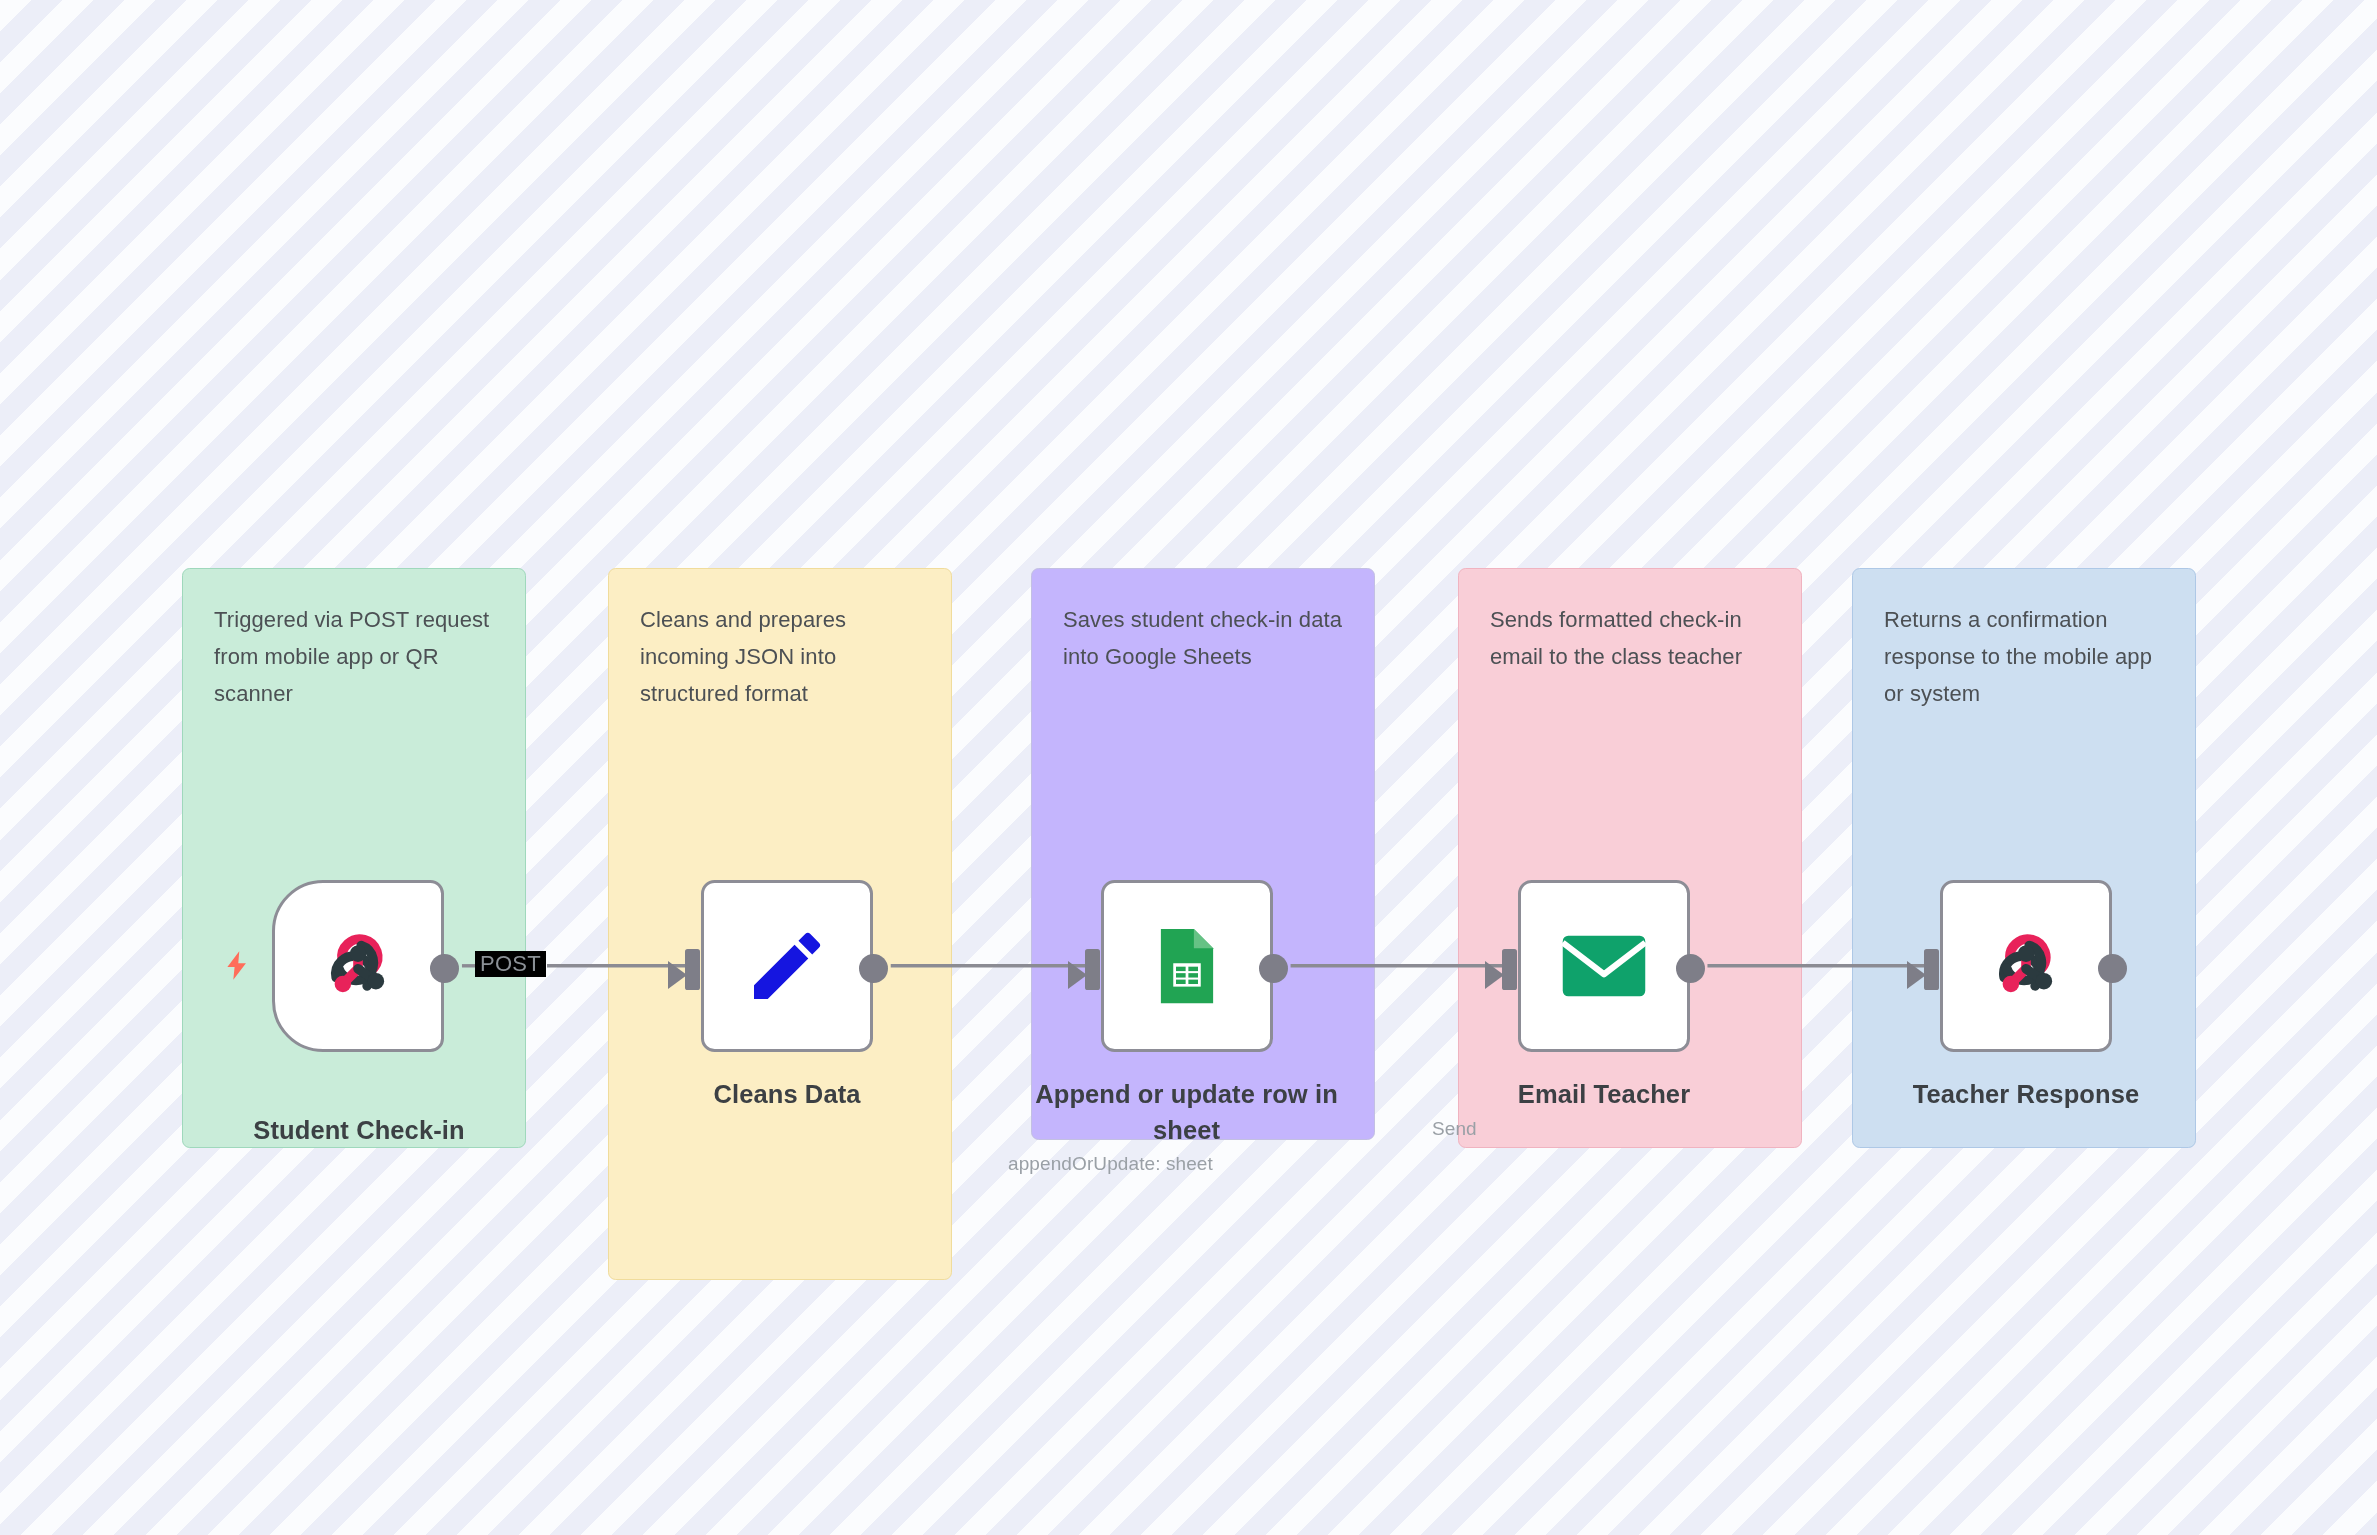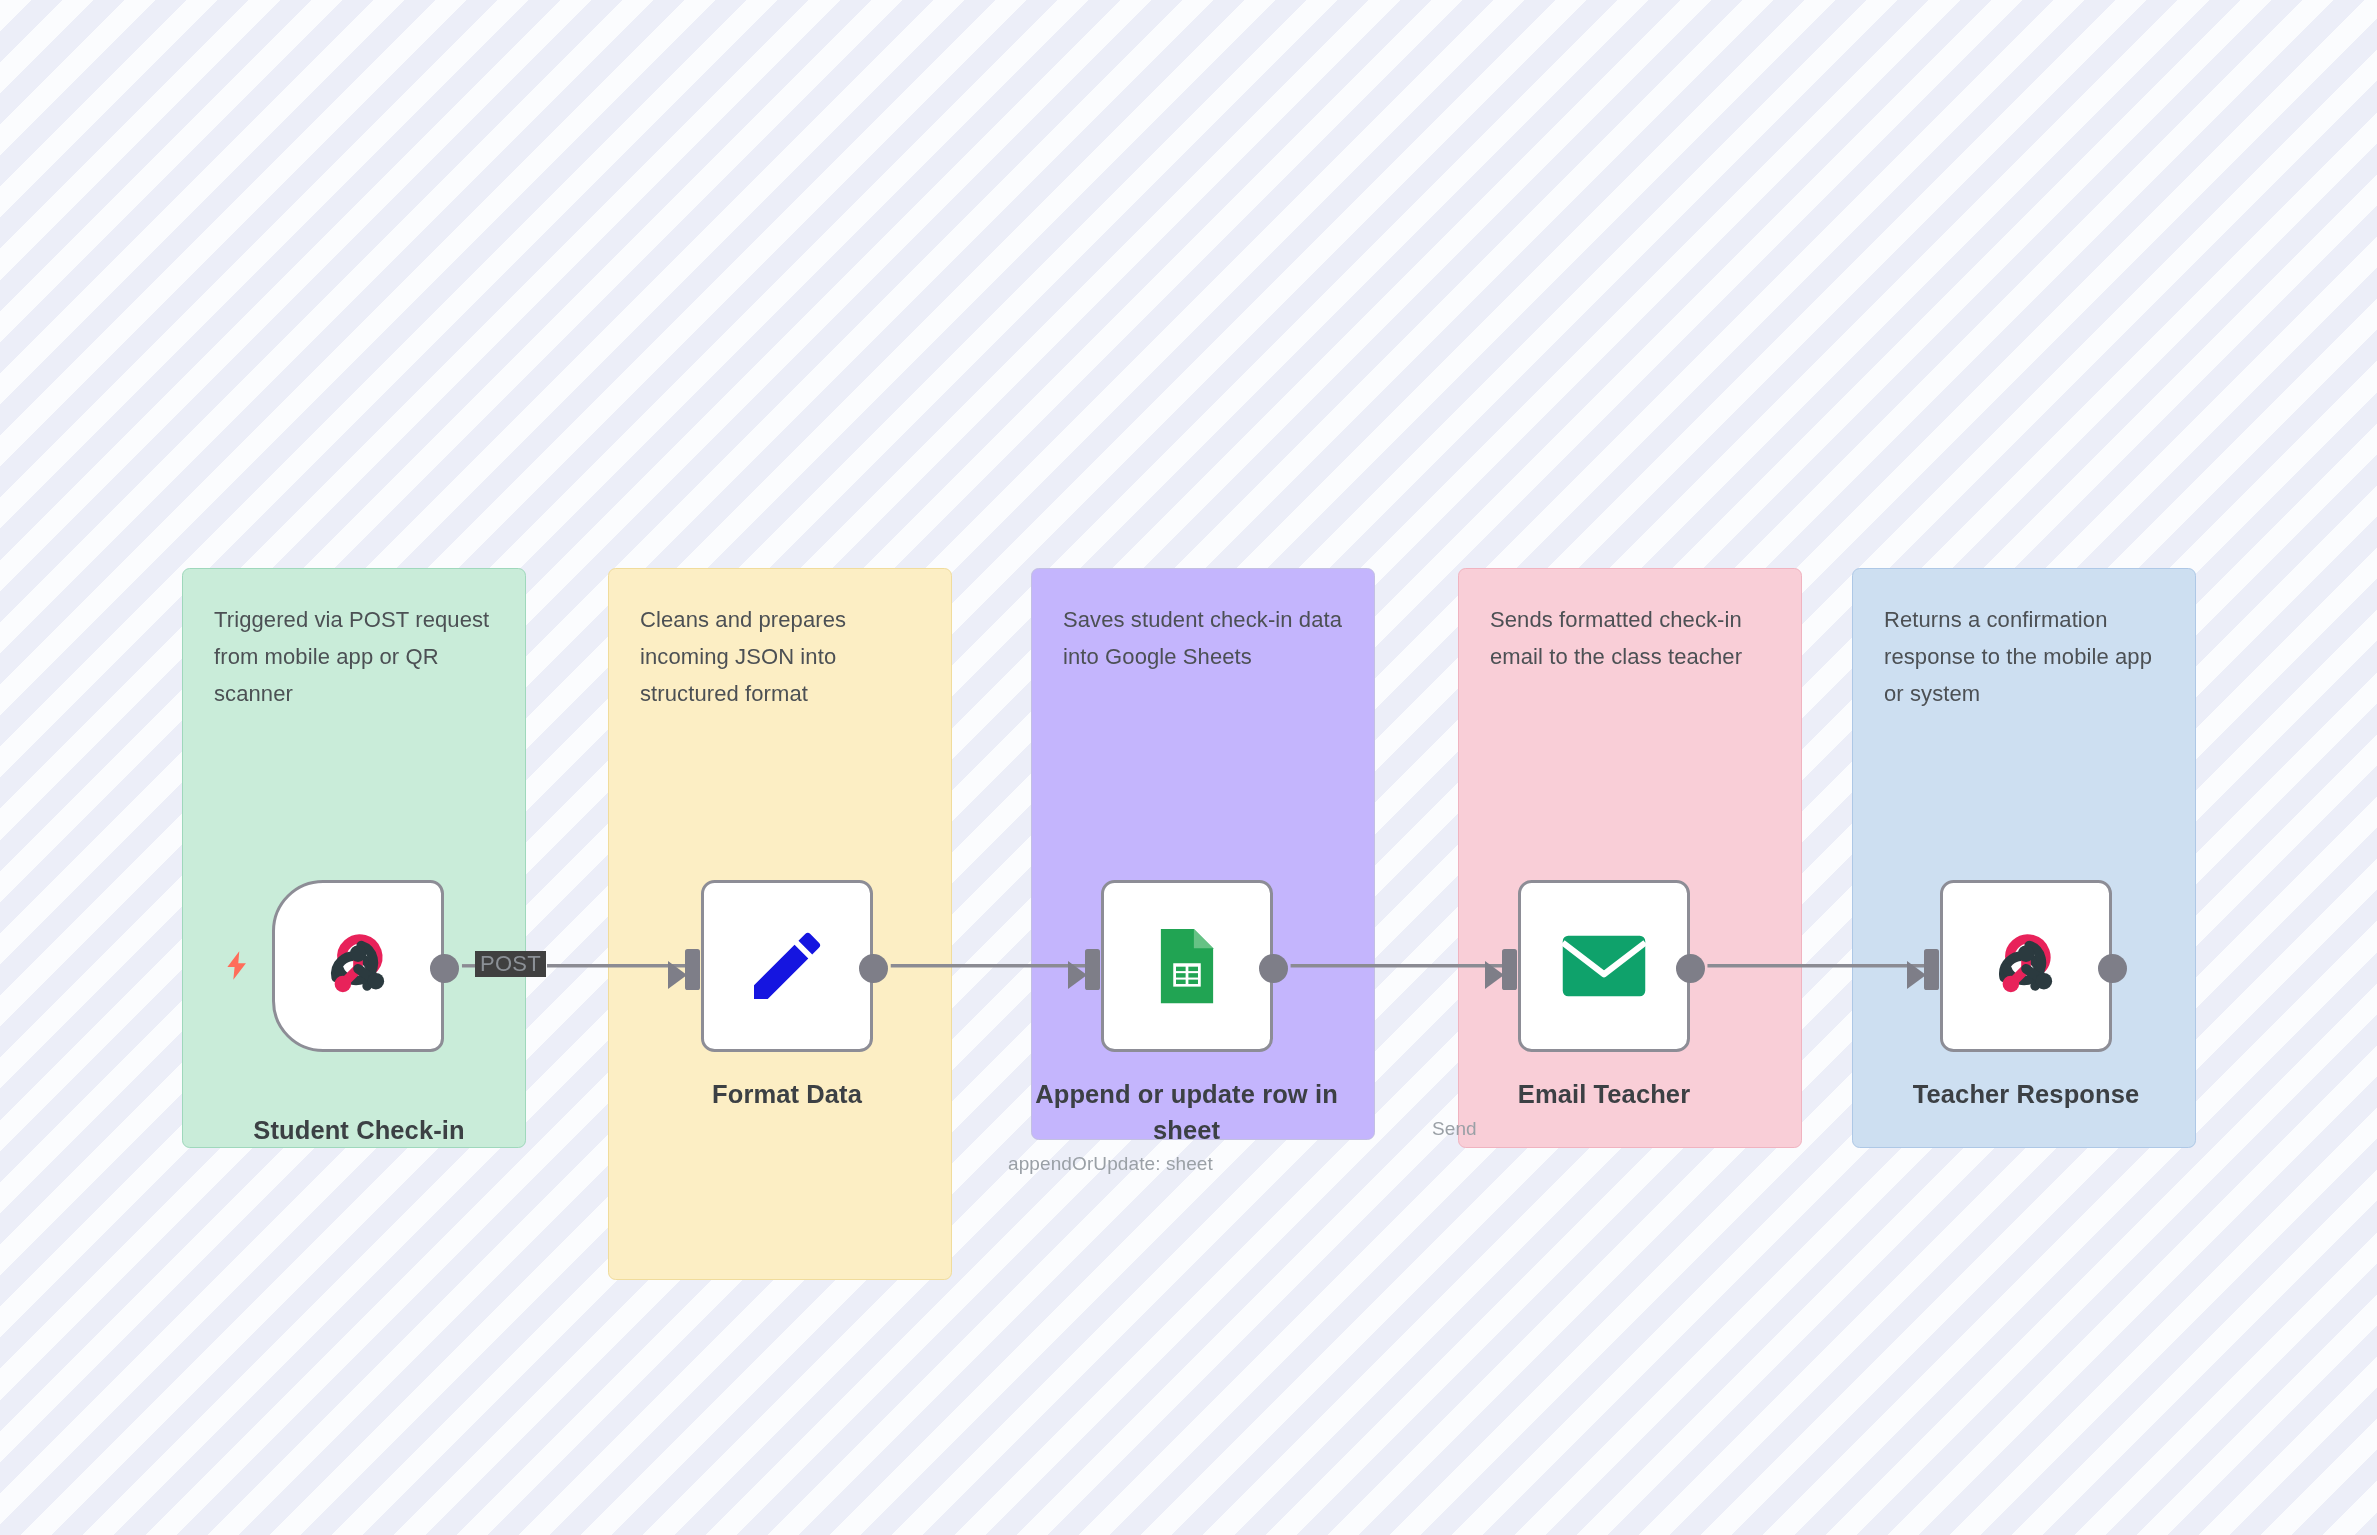--- a/index.html
+++ b/index.html
@@ -164,21 +164,21 @@
     <line x1="543" y1="1135" x2="560" y2="1135" stroke="#8b8b93" stroke-width="4"></line>
     <line x1="643" y1="1135" x2="806" y2="1135" stroke="#8b8b93" stroke-width="4"></line>
 
     <line x1="1047" y1="1135" x2="1276" y2="1135" stroke="#8b8b93" stroke-width="4"></line>
 
     <line x1="1517" y1="1135" x2="1766" y2="1135" stroke="#8b8b93" stroke-width="4"></line>
 
     <line x1="2007" y1="1135" x2="2262" y2="1135" stroke="#8b8b93" stroke-width="4"></line>
   </svg>
 
-  <div class="wire-label" style="left:475px; top:951px; background:#404040;">POST</div>
+  <div class="wire-label" style="left:475px; top:951px; background:#000000;">POST</div>
 
   <div class="bolt" style="left:220px; top:945px;">
     <svg viewBox="0 0 24 24" width="34" height="41" xmlns="http://www.w3.org/2000/svg">
       <path d="M13.6 2 5.2 13.1h5.1L9.4 22l8.9-11.6h-5.4z" fill="#ff6d5a"></path>
     </svg>
   </div>
 
   <div class="node trigger" style="left:272px; top:880px;">
     <svg class="node-icon" viewBox="0 0 64 64" xmlns="http://www.w3.org/2000/svg">
       <g fill="none" stroke-width="7" stroke-linecap="round">
@@ -200,21 +200,21 @@
   <div class="node-label" style="left:187px; top:1112px; width:344px;">Student Check-in</div>
 
   <div class="node" style="left:701px; top:880px;">
     <svg class="node-icon" viewBox="0 0 24 24" xmlns="http://www.w3.org/2000/svg">
       <path d="M3 17.25V21h3.75L17.81 9.94l-3.75-3.75L3 17.25zM20.71 7.04a1 1 0 0 0 0-1.41l-2.34-2.34a1 1 0 0 0-1.41 0l-1.83 1.83 3.75 3.75 1.83-1.83z" fill="#1515e0"></path>
     </svg>
     <div class="port-in-arrow" style="left:-36px; top:78px;"></div>
     <div class="port-in" style="left:-19px; top:66px;"></div>
     <div class="port-out" style="right:-18px; top:71px;"></div>
   </div>
-  <div class="node-label" style="left:615px; top:1076px; width:344px;">Format Data</div>
+  <div class="node-label" style="left:615px; top:1076px; width:344px;">Cleans Data</div>
 
   <div class="node" style="left:1101px; top:880px;">
     <svg class="node-icon" viewBox="0 0 64 64" xmlns="http://www.w3.org/2000/svg">
       <path d="M13 5h24l14 14v40H13z" fill="#21a453"></path>
       <path d="M37 5l14 14H37z" fill="#66c285"></path>
       <rect x="22" y="30" width="20" height="17" fill="#ffffff"></rect>
       <g fill="#21a453">
         <rect x="24" y="32.5" width="7" height="3.2"></rect>
         <rect x="33" y="32.5" width="7" height="3.2"></rect>
         <rect x="24" y="37.2" width="7" height="3.2"></rect>

